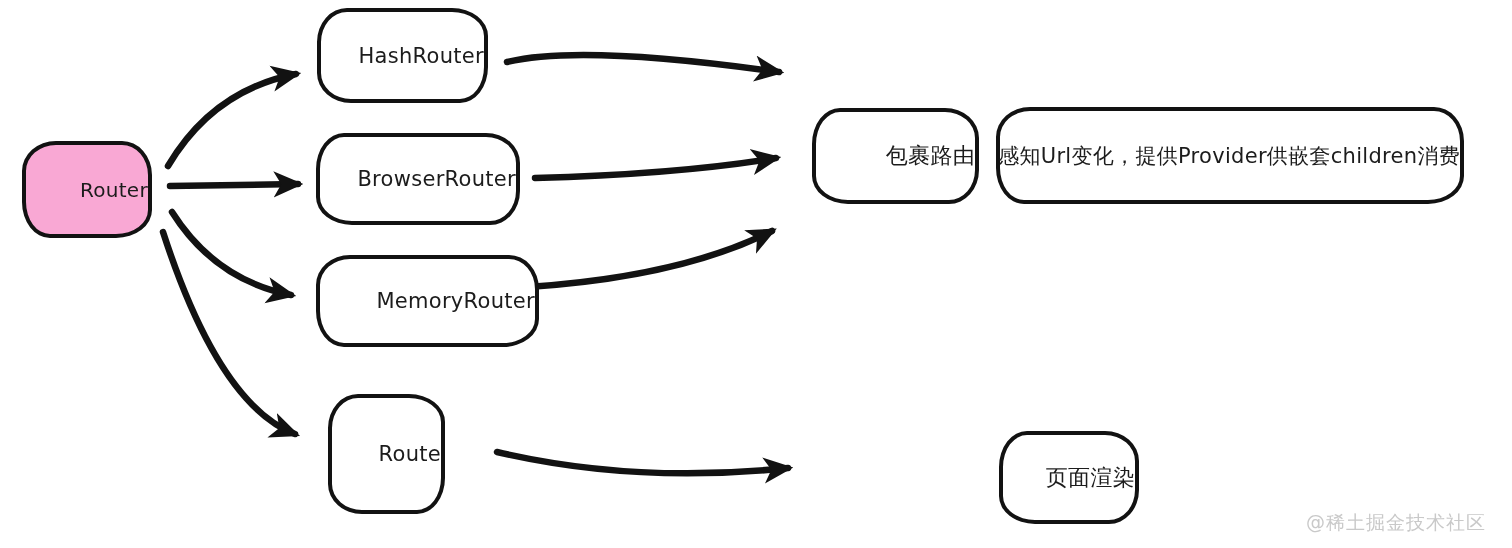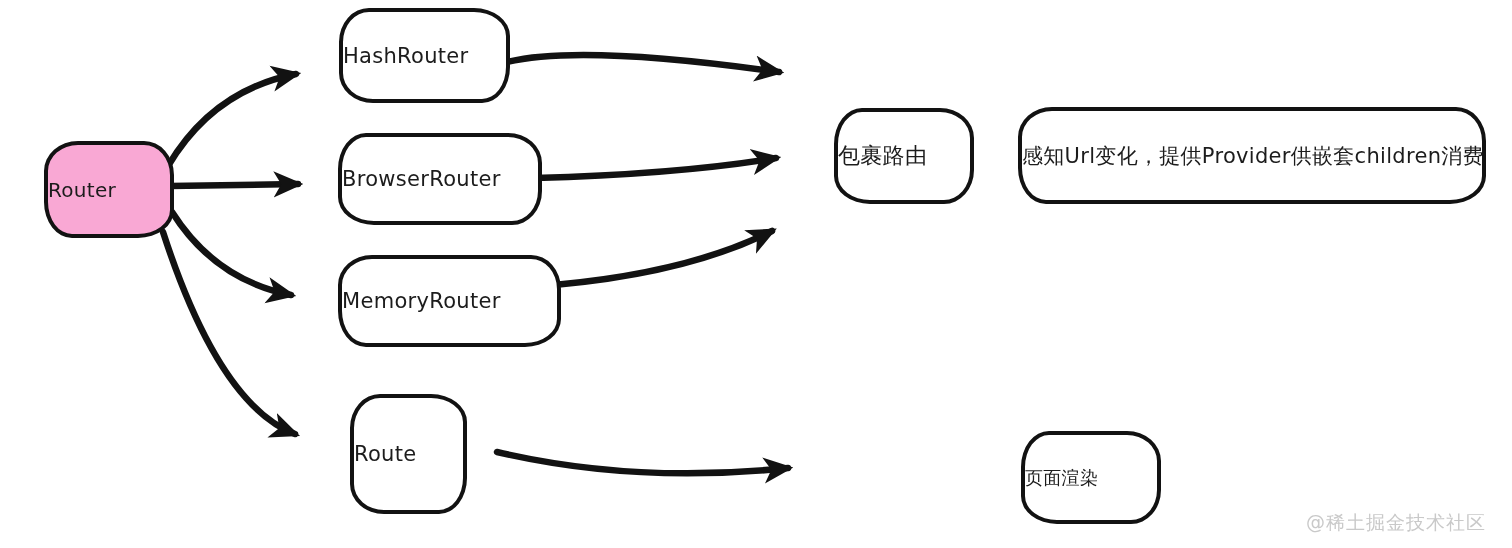--- a/index.html
+++ b/index.html
@@ -24,45 +24,44 @@
     pointer-events: none;
   }
   .node {
     position: absolute;
     box-sizing: border-box;
     border: 4px solid #121212;
     background: #ffffff;
     color: #1c1c1c;
     display: flex;
     align-items: center;
-    justify-content: flex-start;
+    justify-content: flex-end;
     font-size: 21px;
     letter-spacing: 0.3px;
     white-space: nowrap;
     text-align: center;
-    margin-left: 22px;
   }
   
   .r1 { border-radius: 34px 30px 36px 28px / 30px 34px 28px 36px; }
   .r2 { border-radius: 30px 36px 28px 34px / 34px 28px 36px 30px; }
   .r3 { border-radius: 28px 34px 30px 36px / 36px 30px 34px 28px; }
 
   .node-router {
     left: 22px; top: 141px; width: 130px; height: 97px;
     background: #f9a8d4;
     font-size: 20px;
   }
   .node-hash-router    { left: 317px; top: 8px;   width: 171px; height: 95px; }
   .node-browser-router { left: 316px; top: 133px; width: 204px; height: 92px; }
   .node-memory-router  { left: 316px; top: 255px; width: 223px; height: 92px; }
   .node-route          { left: 328px; top: 394px; width: 117px; height: 120px; }
-  .node-wrap-route     { left: 812px; top: 108px; width: 140px; height: 96px; font-size: 22px; }
+  .node-wrap-route     { left: 812px; top: 108px; width: 167px; height: 96px; font-size: 22px; }
   .node-provider-note  { left: 996px; top: 107px; width: 468px; height: 97px; font-size: 21px; }
   .node-route-match    { left: 821px; top: 431px; width: 144px; height: 93px; font-size: 22px; }
-  .node-page-render    { left: 999px; top: 431px; width: 140px; height: 93px; font-size: 18px; }
+  .node-page-render    { left: 999px; top: 431px; width: 140px; height: 93px; font-size: 22px; }
 
   .watermark {
     position: absolute;
     right: 26px;
     bottom: 12px;
     font-size: 19px;
     color: #c9c9c9;
     letter-spacing: 1px;
     margin-top: 19px;
   }

